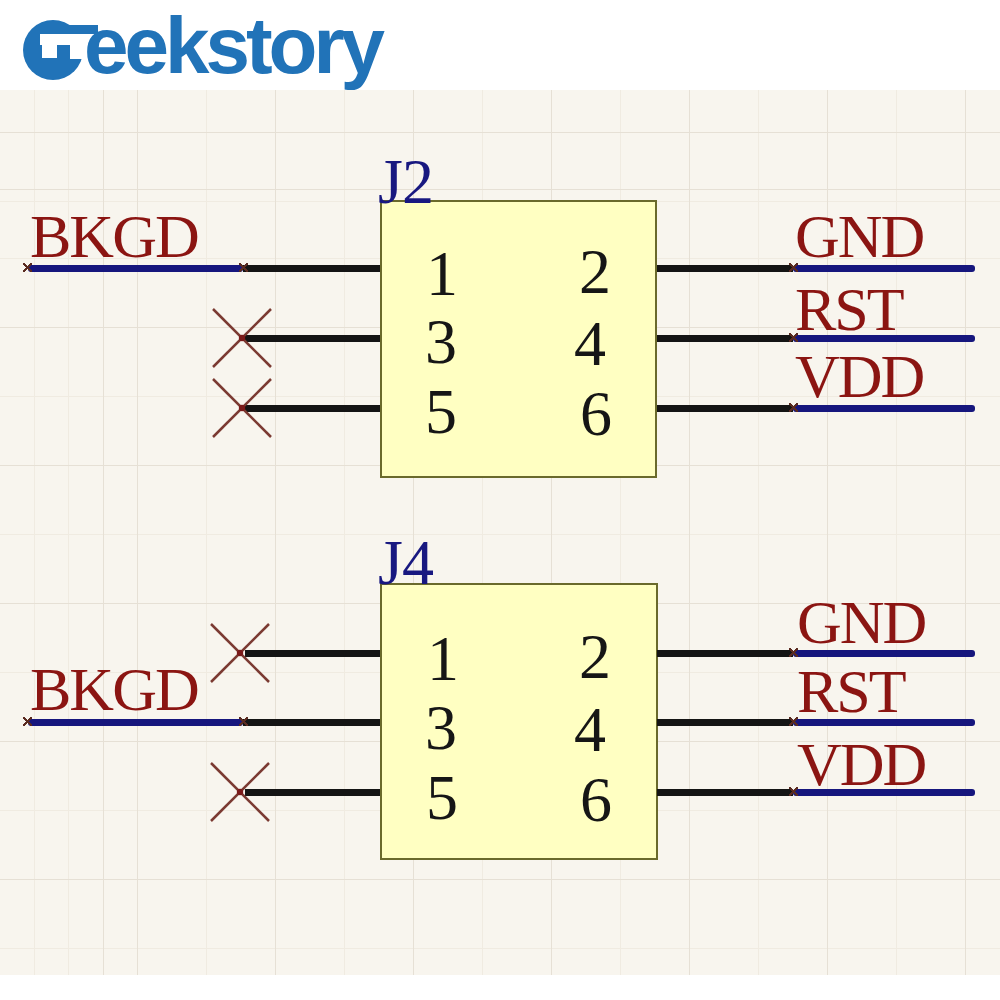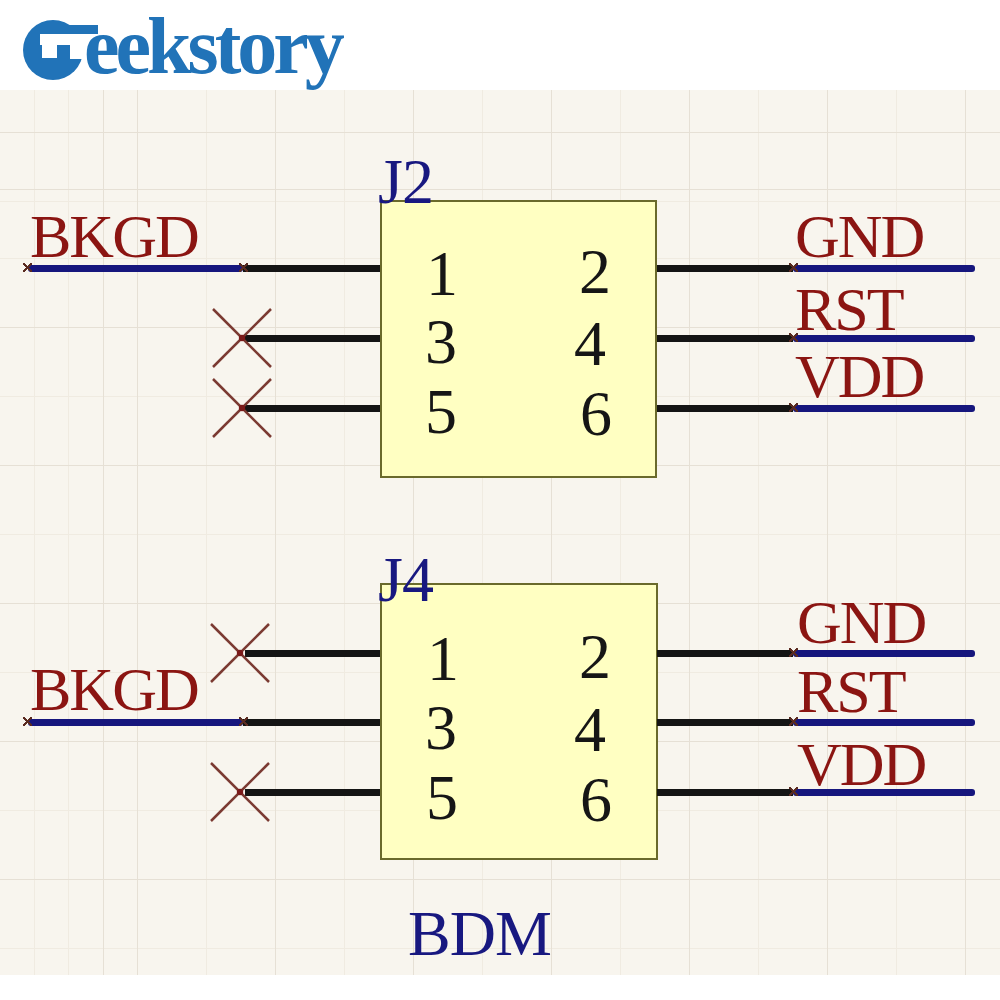--- a/index.html
+++ b/index.html
@@ -20,21 +20,21 @@
   .page{
     position:relative;width:1000px;height:1000px;background:#ffffff;
     overflow:hidden;font-family:"Liberation Serif","DejaVu Serif",serif;
   }
   
   .logo{position:absolute;left:0;top:0;width:1000px;height:90px;background:#fff;z-index:5;}
   .logo svg{position:absolute;left:20px;top:8px;}
   .gfill{fill:var(--brand-blue);}
   .wordmark{
     position:absolute;left:84px;top:6px;
-    font-family:Liberation Serif, serif;
+    font-family:Liberation Sans, sans-serif;
     font-weight:bold;font-size:80px;line-height:1;letter-spacing:-4px;
     color:var(--brand-blue);
   }
   
   .sheet{
     position:absolute;left:0;top:90px;width:1000px;height:885px;
     background-color:var(--sheet-bg);
     background-image:
       repeating-linear-gradient(90deg,var(--grid-major) 0 1px,transparent 1px 138px),
       repeating-linear-gradient(0deg,var(--grid-major) 0 1px,transparent 1px 138px),
@@ -135,21 +135,21 @@
   <div class="wire blue" style="left:793px;top:335px;width:182px"></div>
   <div class="wire black" style="left:657px;top:405px;width:136px"></div>
   <div class="wire blue" style="left:793px;top:405px;width:182px"></div>
 
   <div class="jx" style="left:23px;top:263px"></div>
   <div class="jx" style="left:239px;top:263px"></div>
   <div class="jx" style="left:789px;top:263px"></div>
   <div class="jx" style="left:789px;top:333px"></div>
   <div class="jx" style="left:789px;top:403px"></div>
 
-  <div class="refdes" style="left:378px;top:548px">J4</div>
+  <div class="refdes" style="left:378px;top:531px">J4</div>
   <div class="cbox" style="left:380px;top:583px;width:278px;height:277px"></div>
 
   <div class="pinnum" style="left:425px;top:627px">1</div>
   <div class="pinnum" style="left:423px;top:696px">3</div>
   <div class="pinnum" style="left:424px;top:766px">5</div>
   <div class="pinnum" style="left:577px;top:625px">2</div>
   <div class="pinnum" style="left:572px;top:698px">4</div>
   <div class="pinnum" style="left:578px;top:768px">6</div>
 
   <div class="netlabel" style="left:30px;top:658px">BKGD</div>
@@ -178,15 +178,14 @@
   <div class="wire blue" style="left:793px;top:719px;width:182px"></div>
   <div class="wire black" style="left:657px;top:789px;width:136px"></div>
   <div class="wire blue" style="left:793px;top:789px;width:182px"></div>
 
   <div class="jx" style="left:23px;top:717px"></div>
   <div class="jx" style="left:239px;top:717px"></div>
   <div class="jx" style="left:789px;top:648px"></div>
   <div class="jx" style="left:789px;top:717px"></div>
   <div class="jx" style="left:789px;top:787px"></div>
 
-  <div class="bdm">BDM</div>
 
 </div>
 
 </body></html>

